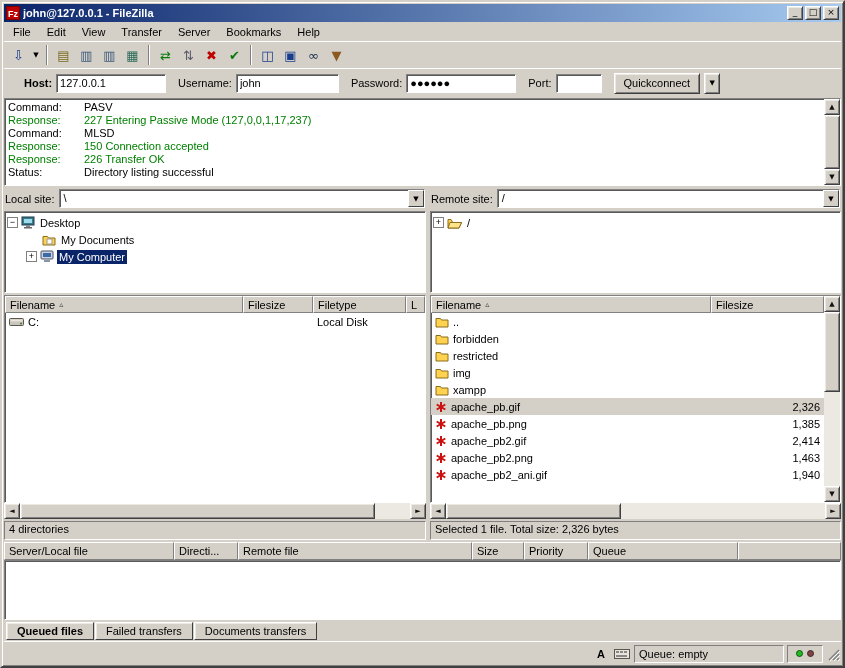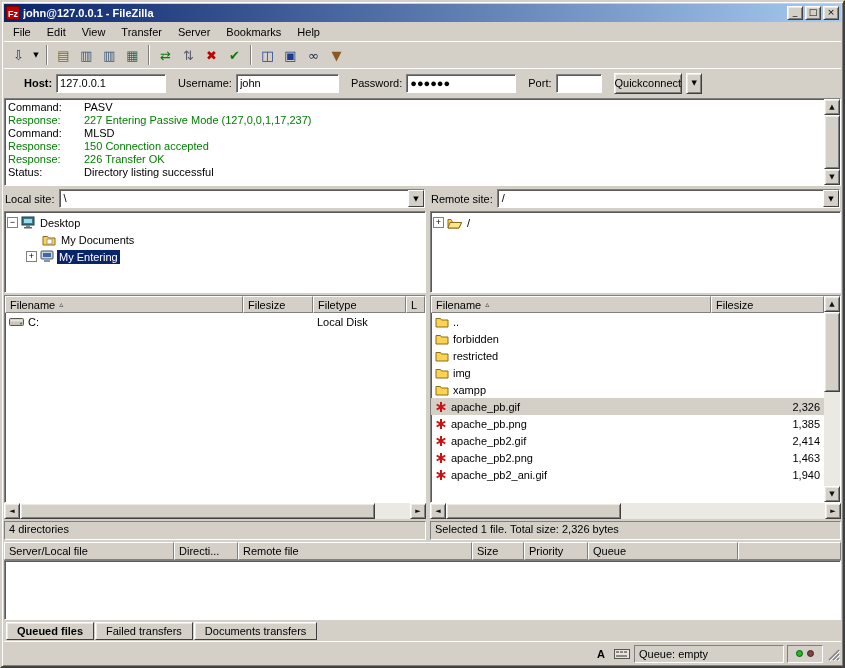--- a/index.html
+++ b/index.html
@@ -39,21 +39,21 @@
 
   
   .quickbar { height:29px; flex:0 0 29px; display:flex; align-items:center; gap:4px; padding:0 6px;
     border-top:1px solid #fff; }
   .qlabel { margin-left:8px; }
   .qlabel:first-child { margin-left:14px;font-weight:bold; }
   .sunken { background:#fff; border:1px solid; border-color:#808080 #fff #fff #808080;
     box-shadow:inset 1px 1px 0 #5a5a5a; }
   input.sunken { height:19px; font-family:"Liberation Sans",sans-serif; font-size:11px; padding:0 3px; outline:none; }
   .w-host{width:110px} .w-user{width:103px} .w-pass{width:110px} .w-port{width:46px}
-  .qc-btn { height:21px; padding:0 0; background:#d4d0c8; border:1px solid;
+  .qc-btn { height:21px; padding:0 9px; background:#d4d0c8; border:1px solid;
     border-color:#fff #404040 #404040 #fff; box-shadow:inset 1px 1px 0 #ece9e2, inset -1px -1px 0 #808080;
     font-family:"Liberation Sans",sans-serif; font-size:11px; }
   .qc-drop { width:16px; height:21px; background:#d4d0c8; border:1px solid;
     border-color:#fff #404040 #404040 #fff; box-shadow:inset 1px 1px 0 #ece9e2, inset -1px -1px 0 #808080;
     font-size:7px; display:flex; align-items:center; justify-content:center; font-family:"DejaVu Sans",sans-serif; }
 
   
   .logpane { height:88px; flex:0 0 88px; margin:1px 0; position:relative; background:#fff;
     border:1px solid; border-color:#808080 #fff #fff #808080; box-shadow:inset 1px 1px 0 #5a5a5a;
     padding:2px 18px 2px 3px; overflow:hidden; }
@@ -270,21 +270,21 @@
           <span class="tree-label">My Documents</span>
         </div>
         <div class="tree-row">
           <span class="indent"></span>
           <span class="expander">+</span>
           <svg width="14" height="13">
               <rect x="1" y="1" width="12" height="8" rx="1" fill="#cfd4dd" stroke="#44506a"></rect>
               <rect x="3" y="3" width="8" height="4" fill="#3a6aa8"></rect>
               <rect x="4" y="10" width="6" height="2" fill="#8a94a8"></rect>
             </svg>
-          <span class="tree-label sel">My Entering</span>
+          <span class="tree-label sel">My Computer</span>
         </div>
       </div>
       <div class="filelist">
         <div class="list-inner">
           <div class="lhdr">
             <span class="hcell lc-name">
                 <span>Filename</span>
                 <span class="sortmark">▵</span>
               </span>
             <span class="hcell lc-size">Filesize</span>

